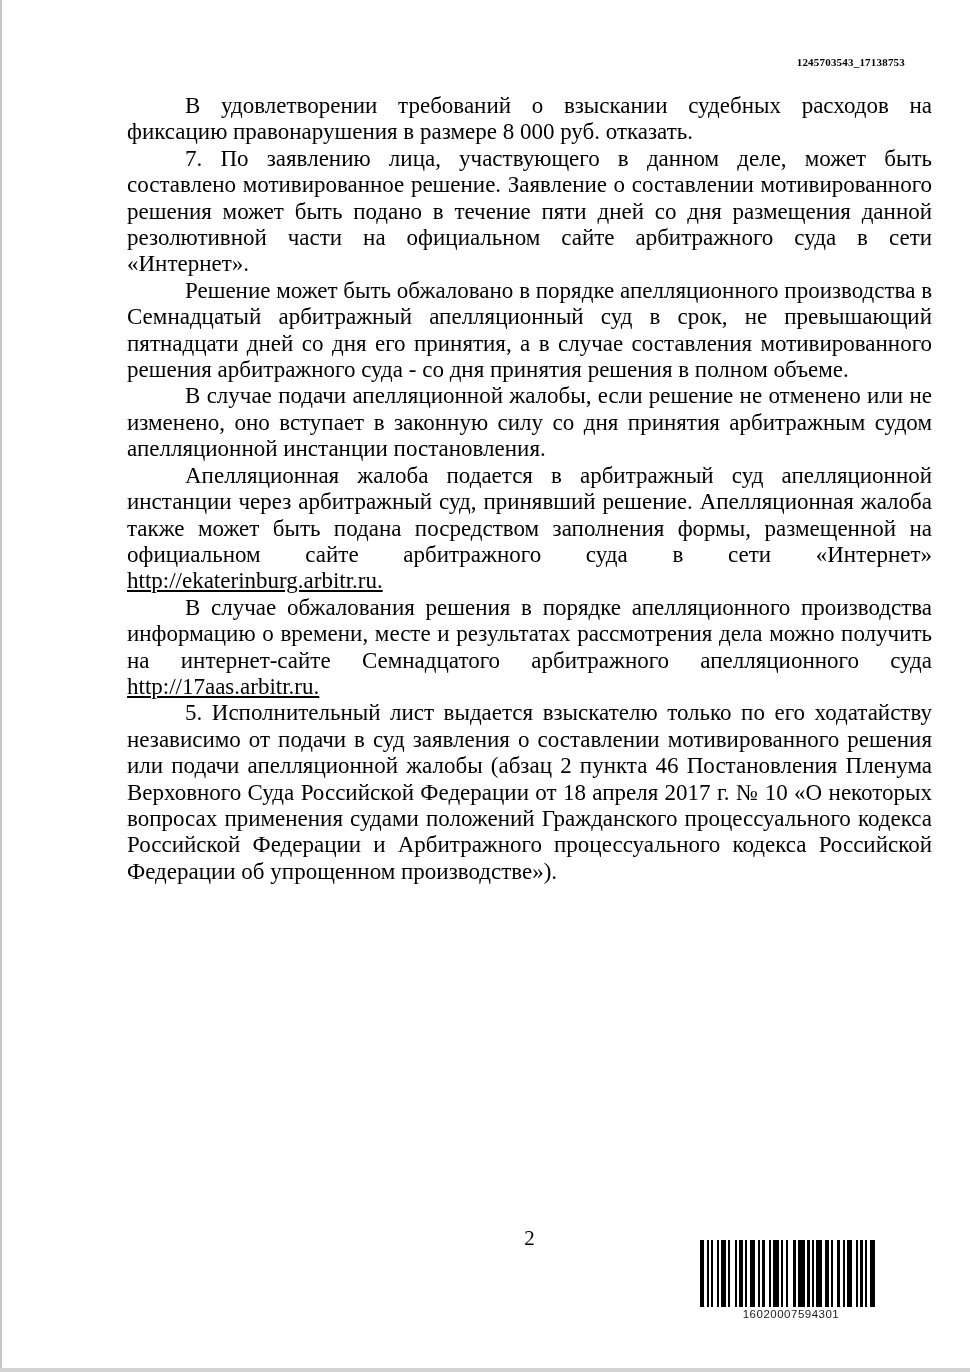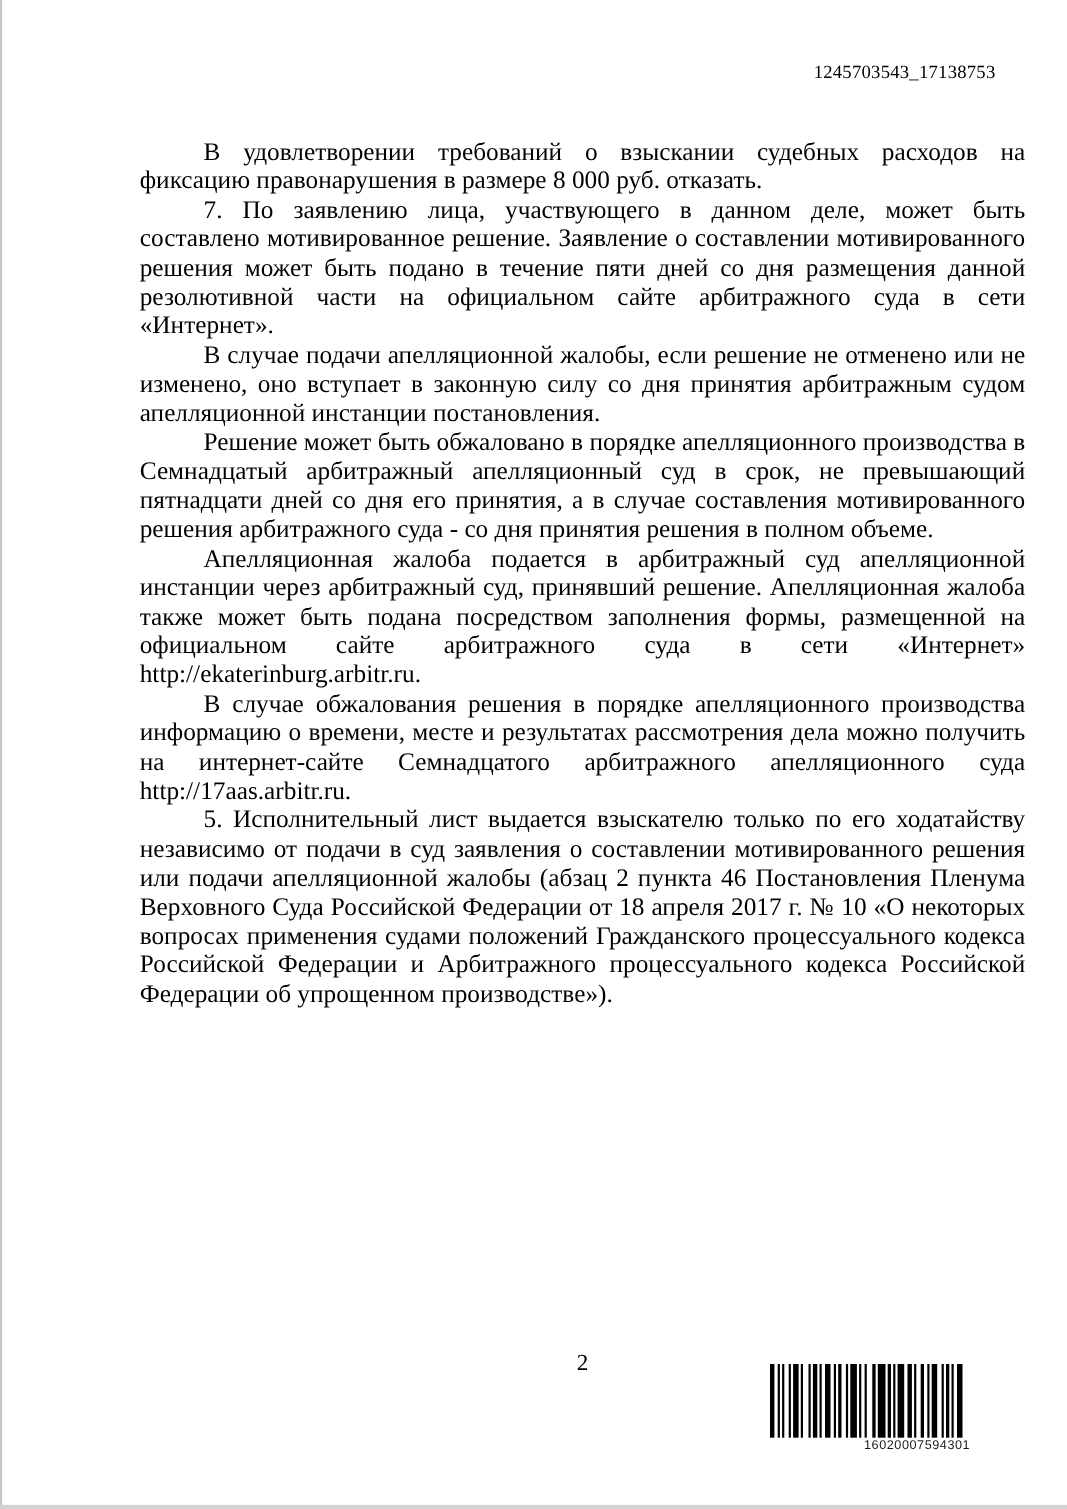--- a/index.html
+++ b/index.html
@@ -17,52 +17,53 @@
     background: #c6c6c6;
   }
   .page-edge-bottom {
     position: absolute; left: 0; bottom: 0;
     width: 970px; height: 4px;
     background: #d2d2d2;
   }
   .header-ref {
     position: absolute;
     top: 56px; right: 65px;
-    font-size: 17px;
+    font-size: 11px;
     letter-spacing: 0.2px;
     white-space: nowrap;
+    font-weight: bold;
   }
   .content {
     position: absolute;
     left: 127px; top: 93px;
     width: 805px;
     font-size: 23px;
     line-height: 26.4px;
     text-align: justify;
-    margin-top: 32px;
   }
   .content p {
     margin: 0; padding: 0;
     text-indent: 58px;
   }
   .doc-link {
+    text-decoration: underline;
     color: inherit;
   }
   .page-number {
     position: absolute;
     left: 127px; top: 1226px;
     width: 805px;
     text-align: center;
     font-size: 21px;
   }
   .barcode {
     position: absolute;
     left: 700px; top: 1240px;
     width: 182px;
-    text-align: right;
+    text-align: center;
   }
   .barcode-bars {
     height: 67px;
     font-size: 0;
     white-space: nowrap;
     text-align: left;
   }
   .barcode-bars span {
     display: inline-block;
     height: 100%;
@@ -81,22 +82,22 @@
 <body style="background: rgb(255, 255, 255); color: rgb(0, 0, 0);">
 
 <div class="page-edge-left" style="background: rgb(198, 198, 198);"></div>
 <div class="page-edge-bottom"></div>
 
 <div class="header-ref">1245703543_17138753</div>
 
 <div class="content">
   <p>В удовлетворении требований о взыскании судебных расходов на фиксацию правонарушения в размере 8 000 руб. отказать.</p>
   <p>7. По заявлению лица, участвующего в данном деле, может быть составлено мотивированное решение. Заявление о составлении мотивированного решения может быть подано в течение пяти дней со дня размещения данной резолютивной части на официальном сайте арбитражного суда в сети «Интернет».</p>
+  <p>Решение может быть обжаловано в порядке апелляционного производства в Семнадцатый арбитражный апелляционный суд в срок, не превышающий пятнадцати дней со дня его принятия, а в случае составления мотивированного решения арбитражного суда - со дня принятия решения в полном объеме.</p>
   <p>В случае подачи апелляционной жалобы, если решение не отменено или не изменено, оно вступает в законную силу со дня принятия арбитражным судом апелляционной инстанции постановления.</p>
-  <p>Решение может быть обжаловано в порядке апелляционного производства в Семнадцатый арбитражный апелляционный суд в срок, не превышающий пятнадцати дней со дня его принятия, а в случае составления мотивированного решения арбитражного суда - со дня принятия решения в полном объеме.</p>
   <p><span>Апелляционная жалоба подается в арбитражный суд апелляционной инстанции через арбитражный суд, принявший решение. Апелляционная жалоба также может быть подана посредством заполнения формы, размещенной на официальном сайте арбитражного суда в сети «Интернет»</span> <span class="doc-link">http://ekaterinburg.arbitr.ru.</span></p>
   <p><span>В случае обжалования решения в порядке апелляционного производства информацию о времени, месте и результатах рассмотрения дела можно получить на интернет-сайте Семнадцатого арбитражного апелляционного суда</span> <span class="doc-link">http://17aas.arbitr.ru.</span></p>
   <p>5. Исполнительный лист выдается взыскателю только по его ходатайству независимо от подачи в суд заявления о составлении мотивированного решения или подачи апелляционной жалобы (абзац 2 пункта 46 Постановления Пленума Верховного Суда Российской Федерации от 18 апреля 2017 г. № 10 «О некоторых вопросах применения судами положений Гражданского процессуального кодекса Российской Федерации и Арбитражного процессуального кодекса Российской Федерации об упрощенном производстве»).</p>
 </div>
 
 <div class="page-number">2</div>
 
 <div class="barcode">
   <div class="barcode-bars" id="barcode-bars"><span style="width: 4px; margin-right: 3px; background: rgb(0, 0, 0);"></span><span style="width: 2px; margin-right: 2px; background: rgb(0, 0, 0);"></span><span style="width: 2px; margin-right: 4px; background: rgb(0, 0, 0);"></span><span style="width: 2px; margin-right: 2px; background: rgb(0, 0, 0);"></span><span style="width: 5px; margin-right: 2px; background: rgb(0, 0, 0);"></span><span style="width: 2px; margin-right: 5px; background: rgb(0, 0, 0);"></span><span style="width: 2px; margin-right: 2px; background: rgb(0, 0, 0);"></span><span style="width: 4px; margin-right: 2px; background: rgb(0, 0, 0);"></span><span style="width: 2px; margin-right: 3px; background: rgb(0, 0, 0);"></span><span style="width: 5px; margin-right: 3px; background: rgb(0, 0, 0);"></span><span style="width: 2px; margin-right: 2px; background: rgb(0, 0, 0);"></span><span style="width: 3px; margin-right: 4px; background: rgb(0, 0, 0);"></span><span style="width: 2px; margin-right: 2px; background: rgb(0, 0, 0);"></span><span style="width: 6px; margin-right: 2px; background: rgb(0, 0, 0);"></span><span style="width: 2px; margin-right: 3px; background: rgb(0, 0, 0);"></span><span style="width: 2px; margin-right: 5px; background: rgb(0, 0, 0);"></span><span style="width: 3px; margin-right: 2px; background: rgb(0, 0, 0);"></span><span style="width: 7px; margin-right: 2px; background: rgb(0, 0, 0);"></span><span style="width: 3px; margin-right: 2px; background: rgb(0, 0, 0);"></span><span style="width: 2px; margin-right: 2px; background: rgb(0, 0, 0);"></span><span style="width: 6px; margin-right: 3px; background: rgb(0, 0, 0);"></span><span style="width: 4px; margin-right: 2px; background: rgb(0, 0, 0);"></span><span style="width: 2px; margin-right: 4px; background: rgb(0, 0, 0);"></span><span style="width: 3px; margin-right: 3px; background: rgb(0, 0, 0);"></span><span style="width: 2px; margin-right: 2px; background: rgb(0, 0, 0);"></span><span style="width: 5px; margin-right: 4px; background: rgb(0, 0, 0);"></span><span style="width: 2px; margin-right: 2px; background: rgb(0, 0, 0);"></span><span style="width: 3px; margin-right: 2px; background: rgb(0, 0, 0);"></span><span style="width: 2px; margin-right: 3px; background: rgb(0, 0, 0);"></span><span style="width: 5px; margin-right: 0px; background: rgb(0, 0, 0);"></span></div>
   <div class="barcode-value">16020007594301</div>

